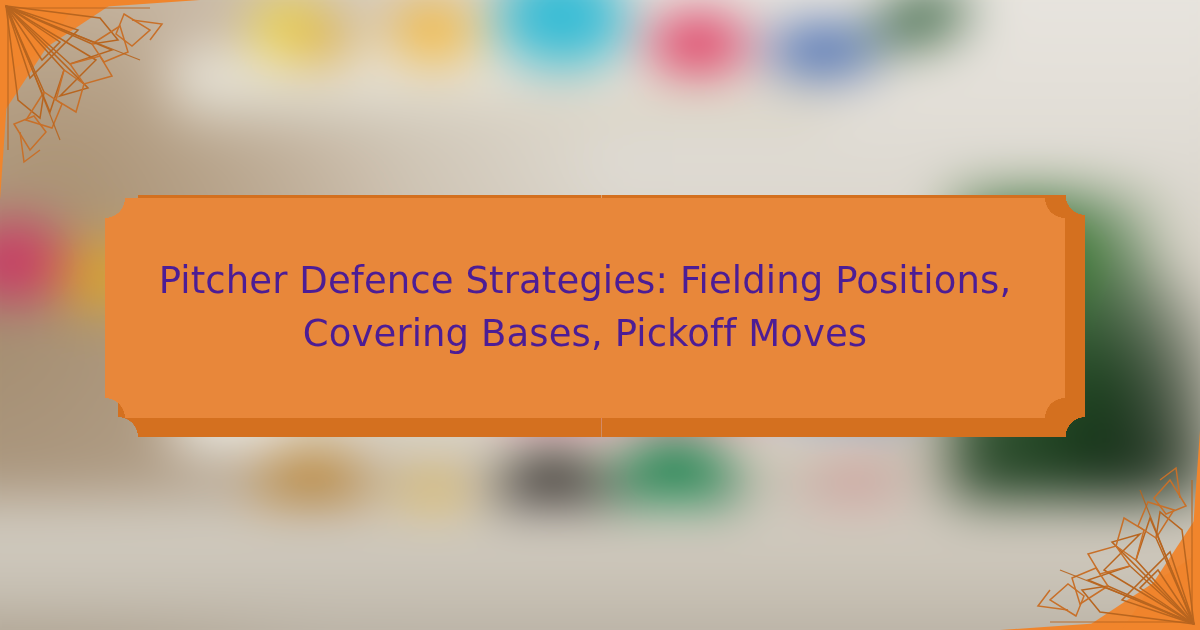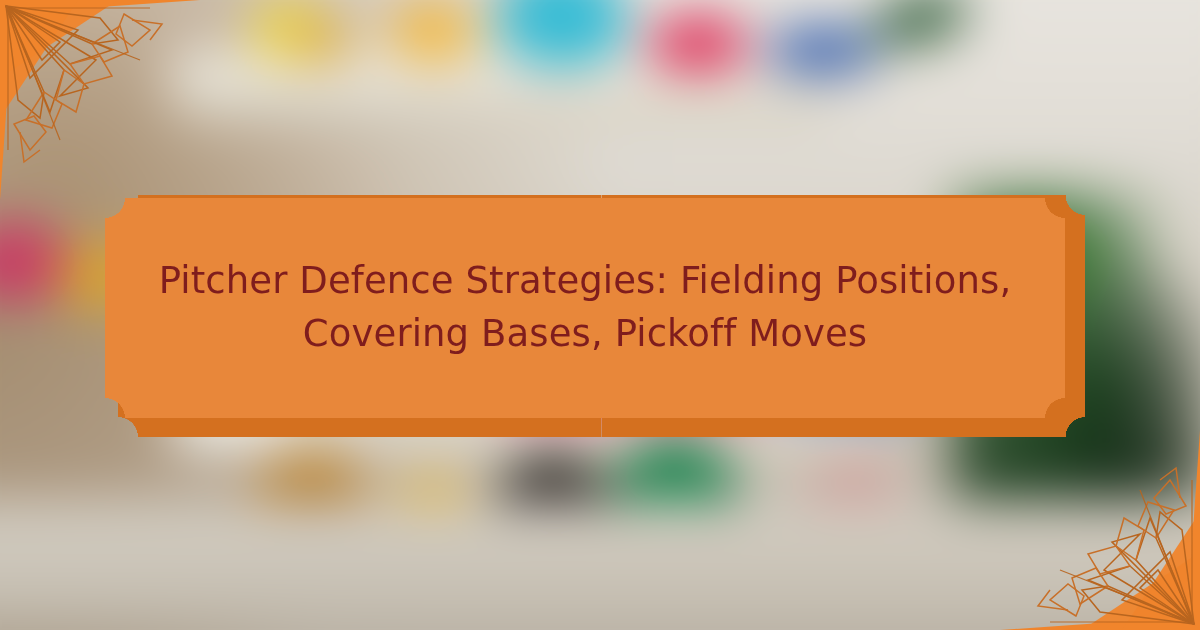--- a/index.html
+++ b/index.html
@@ -158,21 +158,21 @@
       radial-gradient(circle var(--n) at 100% 0, transparent 99%, #000 100%) right top    / 50% 50% no-repeat,
       radial-gradient(circle var(--n) at 0 100%, transparent 99%, #000 100%) left  bottom / 50% 50% no-repeat,
       radial-gradient(circle var(--n) at 100% 100%, transparent 99%, #000 100%) right bottom / 50% 50% no-repeat;
     display: flex;
     align-items: center;
     justify-content: center;
   }
   .banner-title {
     width: 880px;
     text-align: center;
-    color: #7f1d1d;
+    color: #4c1d95;
     font-size: 37px;
     line-height: 1.42;
     font-weight: 400;
     letter-spacing: 0.1px;
     white-space: pre-line;
   }
 </style>
 </head>
 <body>
 

